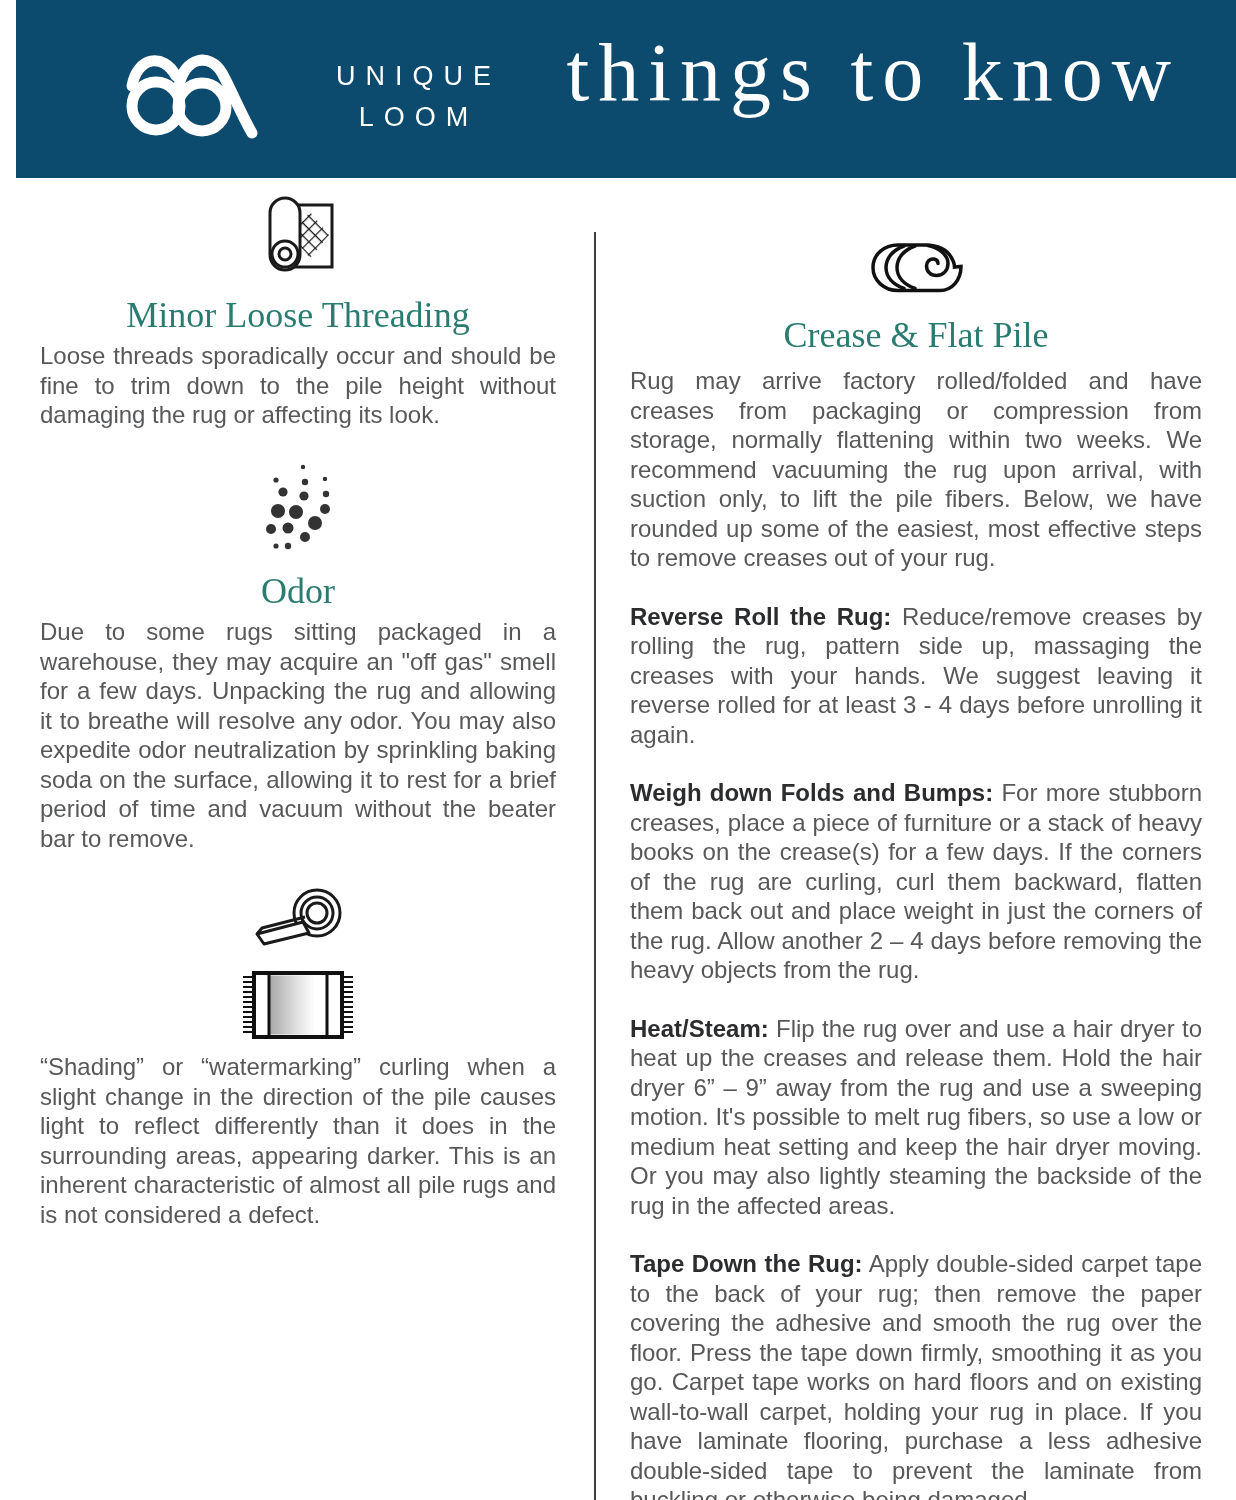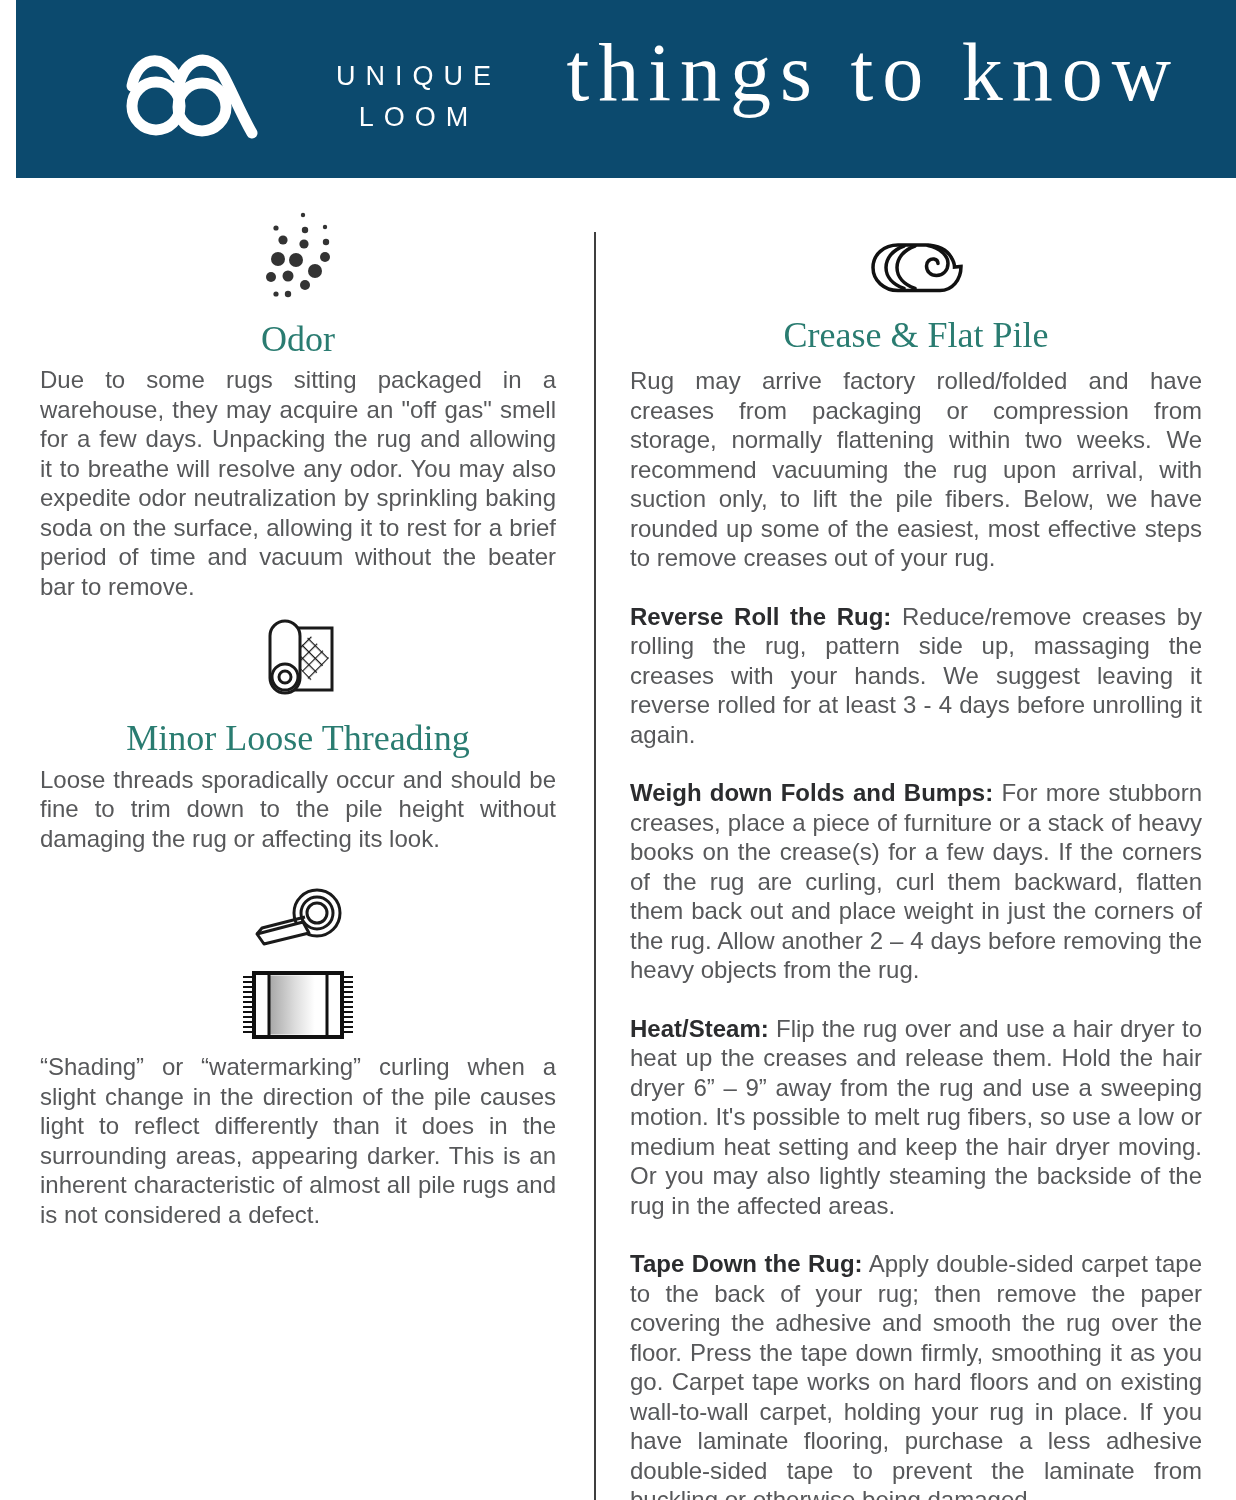--- a/index.html
+++ b/index.html
@@ -69,20 +69,39 @@
     </svg>
     <div class="brand">
       <div class="brand-line">UNIQUE</div>
       <div class="brand-line">LOOM</div>
     </div>
     <h1 class="masthead-title">things to know</h1>
   </header>
 
   <section class="col col-left">
 
+    <div class="lsec sec-threading">
+      <div class="icon-wrap">
+        <svg width="80" height="90" viewBox="0 0 80 90" fill="none" stroke="#1a1a1a" stroke-width="3">
+          <defs>
+            <pattern id="xh" width="9" height="9" patternUnits="userSpaceOnUse" patternTransform="rotate(45)">
+              <path d="M0 0H9M0 0V9" stroke="#1a1a1a" stroke-width="2.4"></path>
+            </pattern>
+          </defs>
+          <rect x="30" y="15" width="44" height="62" fill="#ffffff"></rect>
+          <polygon points="52,22 71,45 52,68 33,45" fill="url(#xh)" stroke="none"></polygon>
+          <rect x="12" y="8" width="30" height="72" rx="15" fill="#ffffff"></rect>
+          <circle cx="27" cy="64" r="13" fill="#ffffff"></circle>
+          <circle cx="27" cy="64" r="6"></circle>
+        </svg>
+      </div>
+      <h2 class="sec-heading">Minor Loose Threading</h2>
+      <p class="body">Loose threads sporadically occur and should be fine to trim down to the pile height without damaging the rug or affecting its look.</p>
+    </div>
+
     <div class="lsec sec-odor">
       <div class="icon-wrap">
         <svg width="92" height="98" viewBox="0 0 92 98" fill="#333333">
           <circle cx="51" cy="9" r="2.2"></circle>
             <circle cx="24" cy="22" r="2.6"></circle>
           <circle cx="53" cy="24" r="3.2"></circle>
             <circle cx="73" cy="21" r="2.2"></circle>
           <circle cx="31" cy="34" r="4.6"></circle>
             <circle cx="52" cy="38" r="4.6"></circle>
           <circle cx="74" cy="36" r="3.2"></circle>
@@ -92,39 +111,20 @@
           <circle cx="19" cy="71" r="5"></circle>
             <circle cx="36" cy="70" r="5.5"></circle>
           <circle cx="63" cy="65" r="7"></circle>
             <circle cx="53" cy="79" r="5"></circle>
           <circle cx="24" cy="88" r="2.6"></circle>
             <circle cx="36" cy="88" r="3.2"></circle>
         </svg>
       </div>
       <h2 class="sec-heading">Odor</h2>
       <p class="body">Due to some rugs sitting packaged in a warehouse, they may acquire an "off gas" smell for a few days. Unpacking the rug and allowing it to breathe will resolve any odor. You may also expedite odor neutralization by sprinkling baking soda on the surface, allowing it to rest for a brief period of time and vacuum without the beater bar to remove.</p>
-    </div>
-
-    <div class="lsec sec-threading">
-      <div class="icon-wrap">
-        <svg width="80" height="90" viewBox="0 0 80 90" fill="none" stroke="#1a1a1a" stroke-width="3">
-          <defs>
-            <pattern id="xh" width="9" height="9" patternUnits="userSpaceOnUse" patternTransform="rotate(45)">
-              <path d="M0 0H9M0 0V9" stroke="#1a1a1a" stroke-width="2.4"></path>
-            </pattern>
-          </defs>
-          <rect x="30" y="15" width="44" height="62" fill="#ffffff"></rect>
-          <polygon points="52,22 71,45 52,68 33,45" fill="url(#xh)" stroke="none"></polygon>
-          <rect x="12" y="8" width="30" height="72" rx="15" fill="#ffffff"></rect>
-          <circle cx="27" cy="64" r="13" fill="#ffffff"></circle>
-          <circle cx="27" cy="64" r="6"></circle>
-        </svg>
-      </div>
-      <h2 class="sec-heading">Minor Loose Threading</h2>
-      <p class="body">Loose threads sporadically occur and should be fine to trim down to the pile height without damaging the rug or affecting its look.</p>
     </div>
 
     <div class="lsec sec-rugpad">
       <div class="icon-wrap">
         <svg width="98" height="64" viewBox="0 0 98 64" fill="none" stroke="#1a1a1a" stroke-width="3" stroke-linejoin="round">
           <circle cx="68" cy="28" r="23" fill="#ffffff"></circle>
           <circle cx="68" cy="28" r="16"></circle>
           <circle cx="68" cy="28" r="10"></circle>
           <polygon points="54,37 8,49 15,59 60,48" fill="#ffffff"></polygon>
           <path d="M8,49 L13,43 L56,32"></path>

